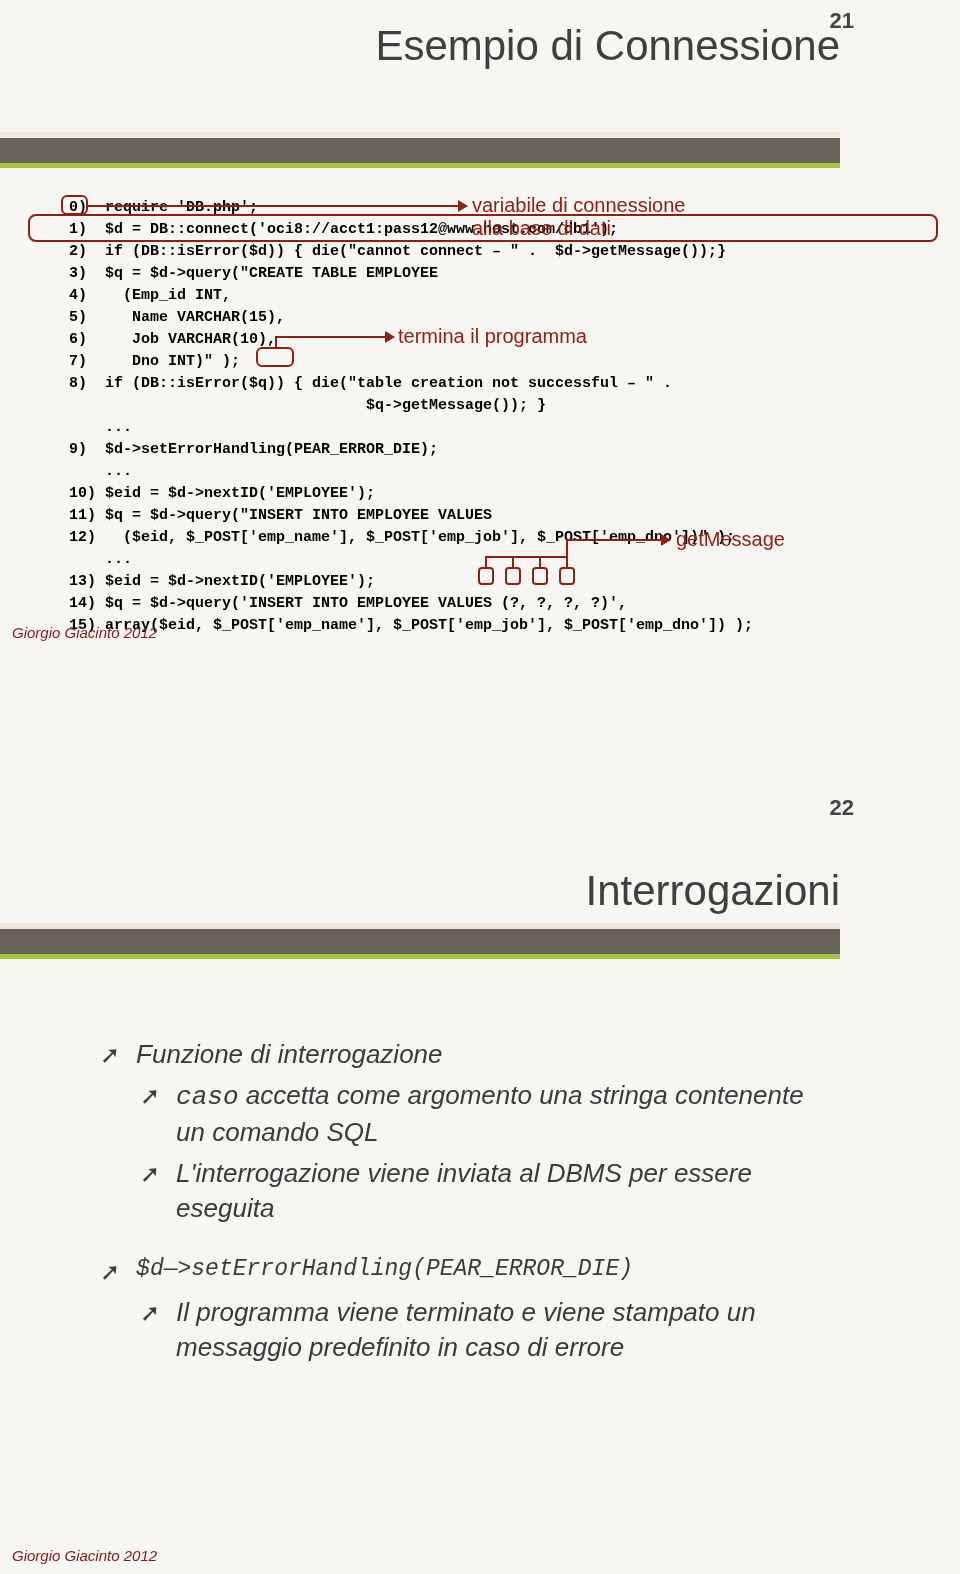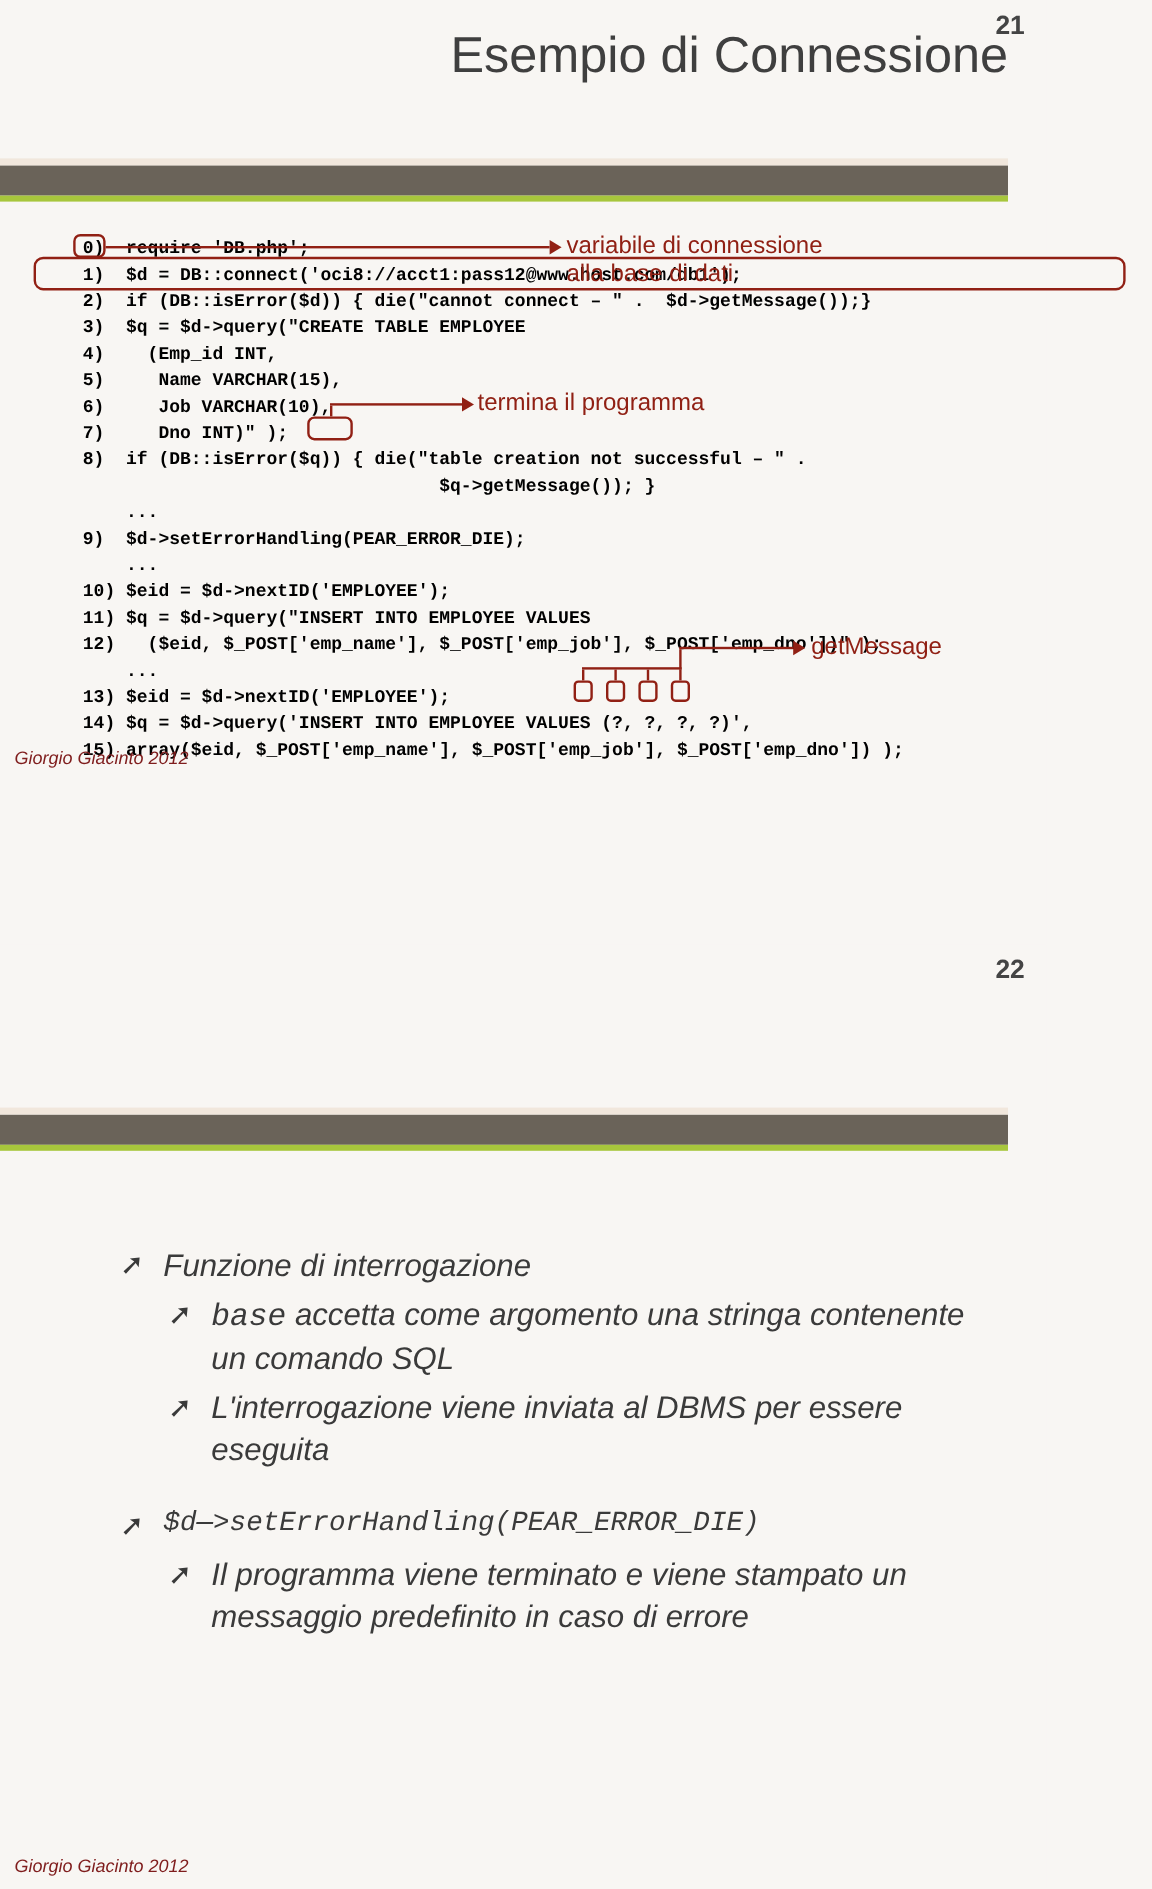--- a/index.html
+++ b/index.html
@@ -189,36 +189,39 @@
   <div class="ann-line" style="left:566px; top:539px; width:95px; height:2px;"></div>
   <div class="ann-arrow" style="left:661px; top:534px; border-width:6px 0 6px 10px; border-color:transparent transparent transparent #912014;"></div>
   <div class="ann-label" style="left:676px; top:528px;">getMessage</div>
 
   <div class="footer" style="top:624px;">Giorgio Giacinto 2012</div>
 </div>
 
 <div class="slide">
   <div class="page-num">22</div>
 
+  <div class="title-block" style="top:80px;">
+    <div>Interrogazioni</div>
+  </div>
 
   <div class="t-bar1" style="top:136px;"></div>
   <div class="t-bar2" style="top:142px;"></div>
   <div class="t-bar3" style="top:167px;"></div>
 
   <div class="bullets" style="top:250px;">
 
     <div class="b1">
       <span class="arrow-icon">➚</span>
       <span class="txt">Funzione di interrogazione</span>
     </div>
 
     <div class="b2">
       <span class="arrow-icon">➚</span>
       <span class="txt">
-        <span class="mono">base</span><span> accetta come argomento una stringa contenente un comando SQL</span>
+        <span class="mono">caso</span><span> accetta come argomento una stringa contenente un comando SQL</span>
       </span>
     </div>
 
     <div class="b2">
       <span class="arrow-icon">➚</span>
       <span class="txt">L'interrogazione viene inviata al DBMS per essere eseguita</span>
     </div>
 
     <div style="height:22px;"></div>
 

